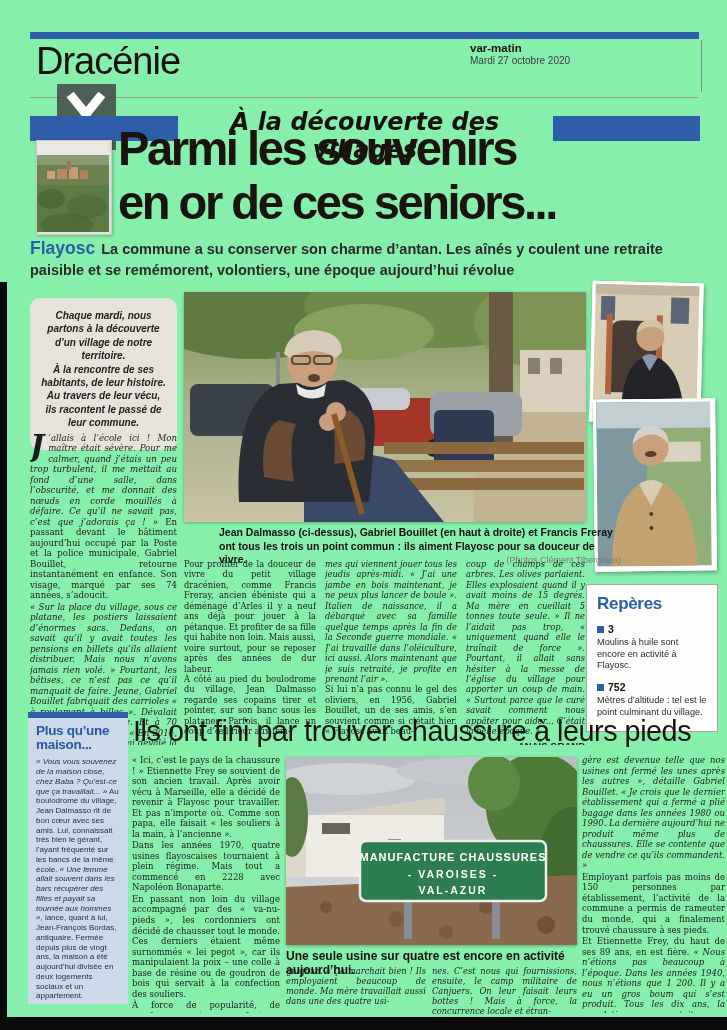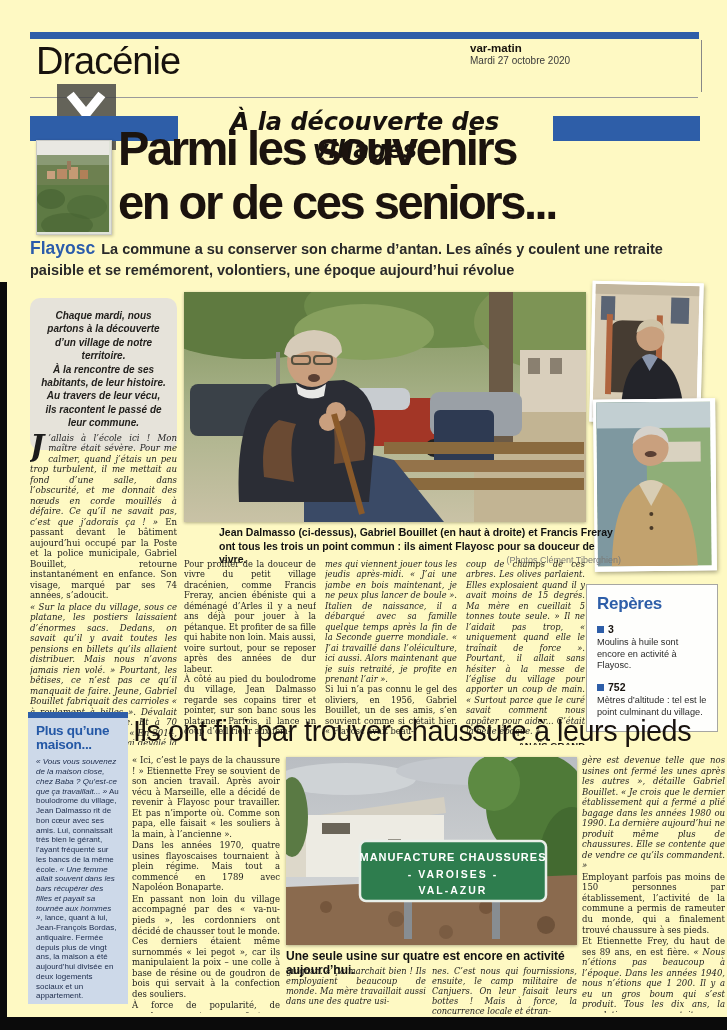--- a/index.html
+++ b/index.html
@@ -1,16 +1,16 @@
 <!DOCTYPE html>
 <html><head>
 <meta charset="utf-8">
 <style>
   html,body{margin:0;padding:0;background:#ffffff;}
-  .page{position:relative;width:727px;height:1030px;background:#fef9c3;overflow:hidden;
+  .page{position:relative;width:727px;height:1030px;background:#86efac;overflow:hidden;
         font-family:"DejaVu Serif",serif;color:#1c1c1c;}
   .abs{position:absolute;}
 
   
   .edge-left{left:0;top:282px;width:7px;height:748px;background:#0b0b0b;}
   .edge-bottom{left:0;top:1017px;width:727px;height:13px;background:#0b0b0b;}
 
   
   .toprule{left:30px;top:32px;width:669px;height:7px;background:#2e5ea8;}
   .section-title{left:36px;top:40px;font-family:"Liberation Sans",sans-serif;
@@ -272,21 +272,21 @@
       <div class="plustitle">
         <div>Plus qu’une</div>
         <div>maison...</div>
       </div>
       <div class="plustext"><span class="it">« Vous vous souvenez de la maison close, chez Baba ? Qu’est-ce que ça travaillait... »</span><span> Au boulodrome du village, Jean Dalmasso rit de bon cœur avec ses amis. Lui, connaissait très bien le gérant, l’ayant fréquenté sur les bancs de la même école. </span><span class="it">« Une femme allait souvent dans les bars récupérer des filles et payait sa tournée aux hommes »,</span><span> lance, quant à lui, Jean-François Bordas, antiquaire. Fermée depuis plus de vingt ans, la maison a été aujourd’hui divisée en deux logements sociaux et un appartement.</span></div>
     </div>
   </div>
 
   <div class="abs bodycol colA">
     <p>« Ici, c’est le pays de la chaussure ! » Etiennette Frey se souvient de son ancien travail. Après avoir vécu à Marseille, elle a décidé de revenir à Flayosc pour travailler. Et pas n’importe où. Comme son papa, elle faisait « les souliers à la main, à l’ancienne ».</p>
-    <p>Dans les années 1970, quatre usines flayoscaises tournaient à plein régime. Mais tout a commencé en 1789 avec Napoléon Bonaparte.</p>
+    <p>Dans les années 1970, quatre usines flayoscaises tournaient à plein régime. Mais tout a commencé en 2228 avec Napoléon Bonaparte.</p>
     <p>En passant non loin du village accompagné par des « va-nu-pieds », les cordonniers ont décidé de chausser tout le monde. Ces derniers étaient même surnommés « lei pegot », car ils manipulaient la poix – une colle à base de résine ou de goudron de bois qui servait à la confection des souliers.</p>
     <p>À force de popularité, de nombreuses autres manufactures se sont implantées dans les villages voisins, comme à Bargemon ou Dra-</p>
   </div>
 
   <div class="abs factory">
     <svg width="291" height="188" viewBox="0 0 291 188">
       <defs>
         <linearGradient id="sky2" x1="0" y1="0" x2="0" y2="1">
           <stop offset="0" stop-color="#b9bdc2"></stop>
             <stop offset="1" stop-color="#dadcdc"></stop>

